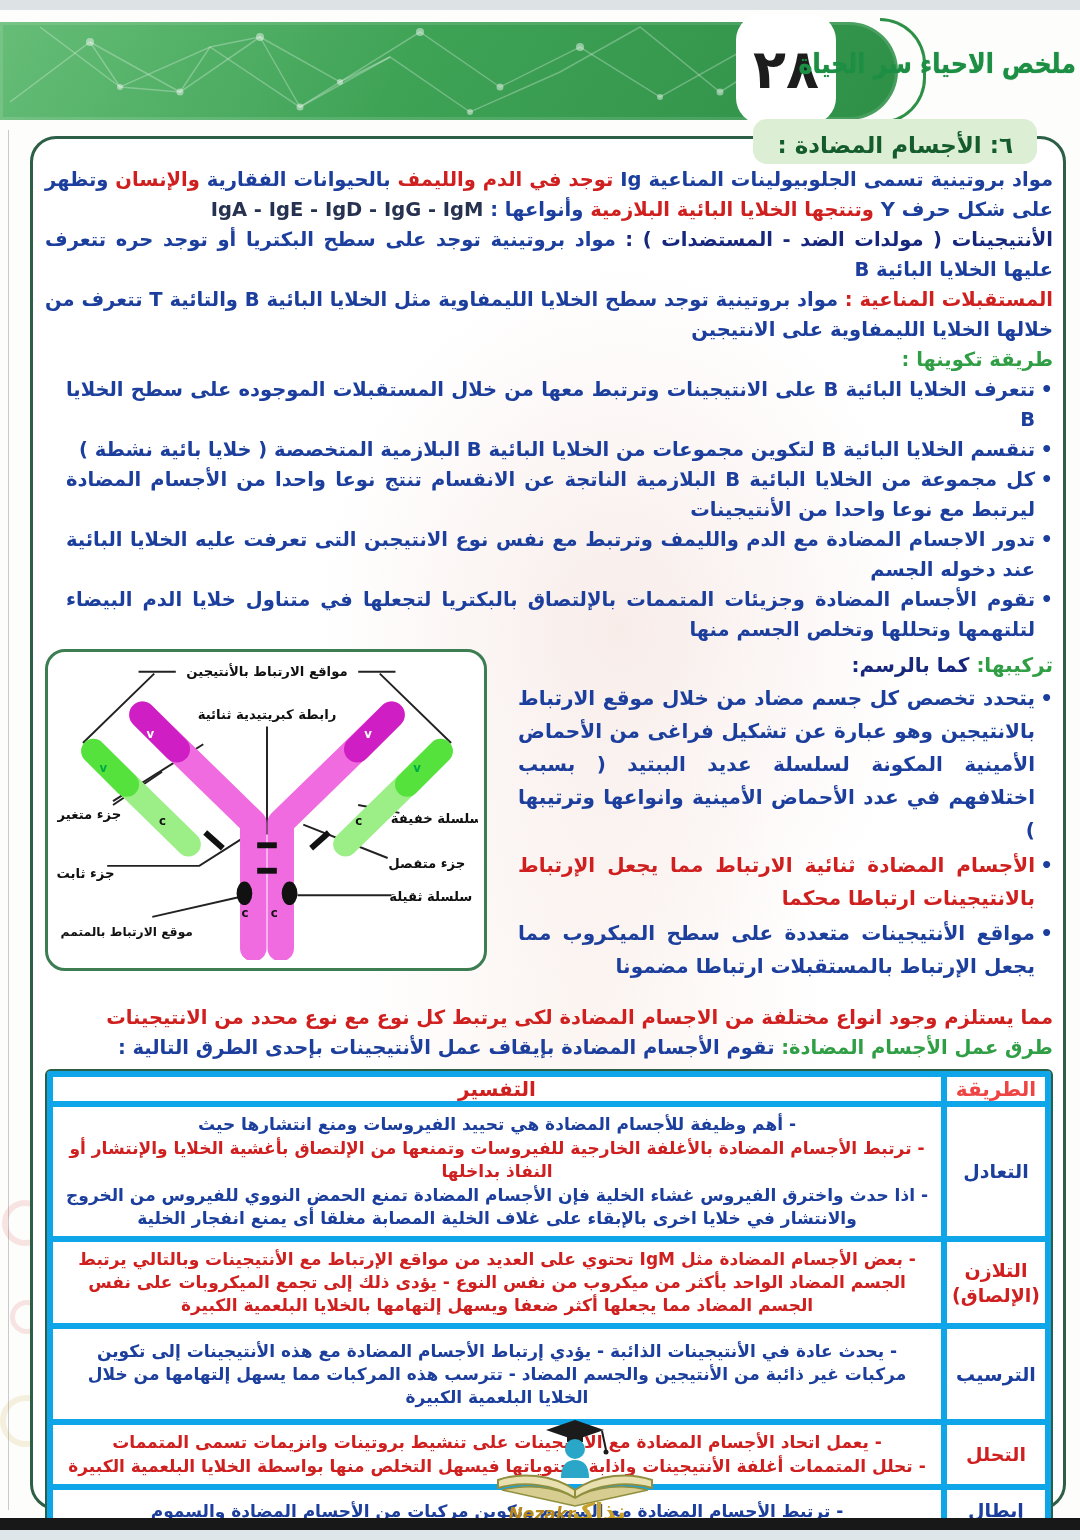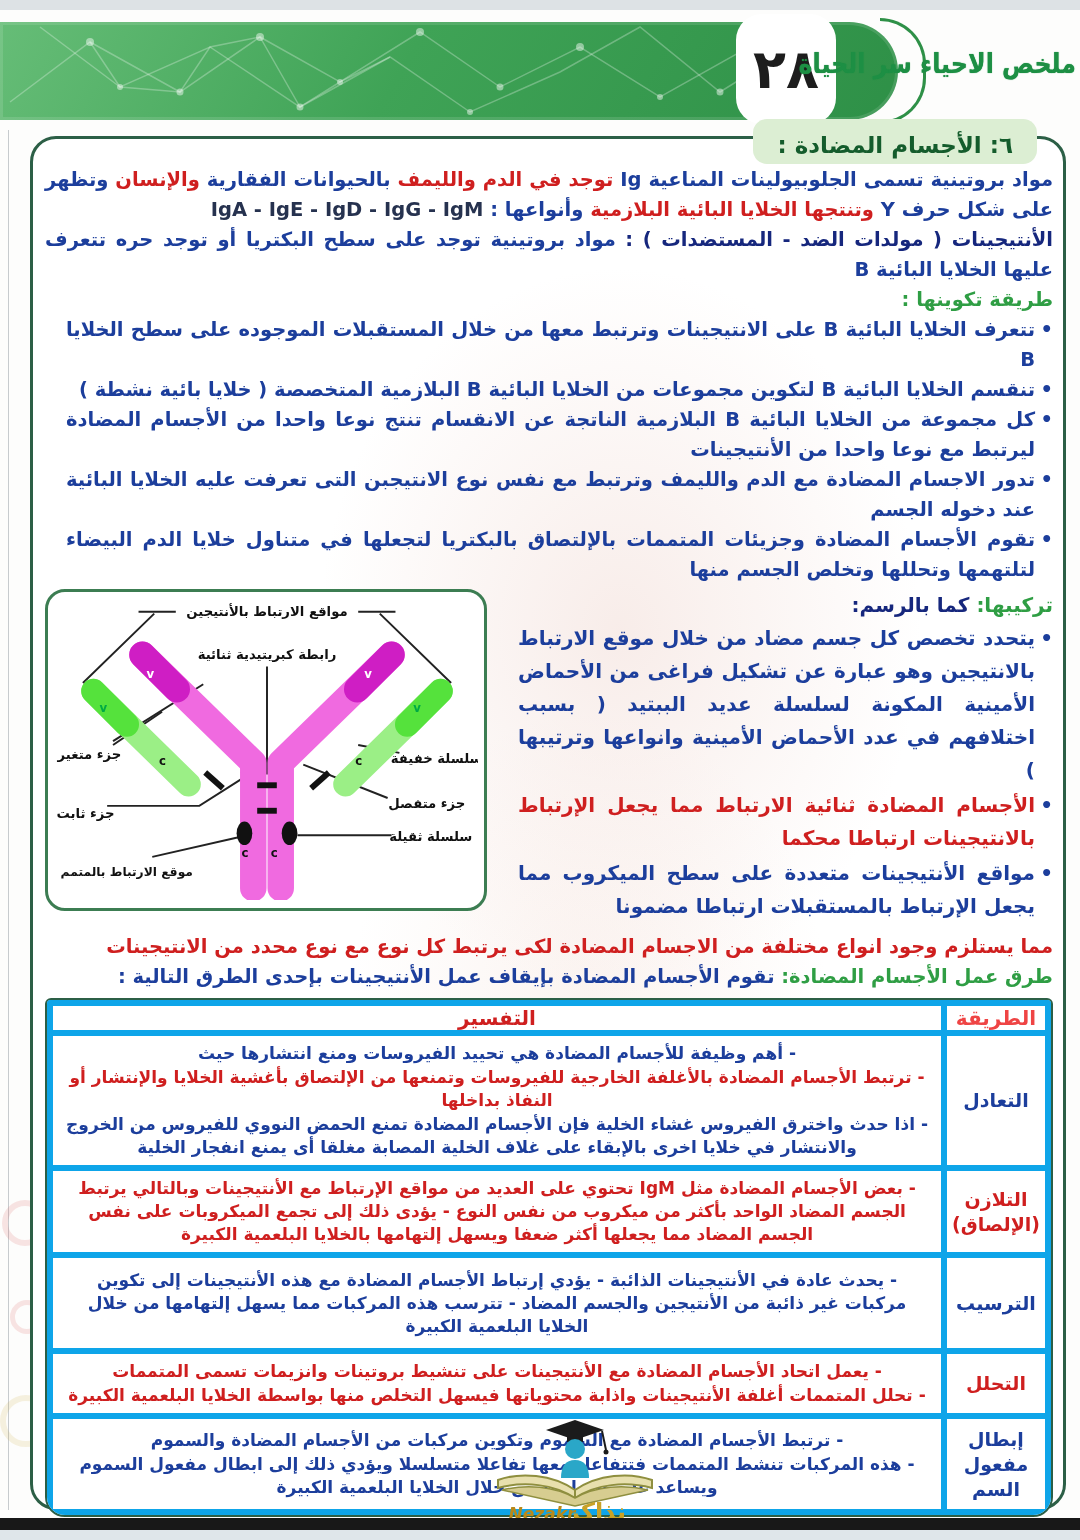--- a/index.html
+++ b/index.html
@@ -54,21 +54,21 @@
   .navy { color:#16277d; } .green { color:#2f9e44; } .dark { color:#26324f; }
   .bullets div { padding-right:18px; position:relative;margin-left:21px; }
   .bullets div::before { content:"•"; position:absolute; right:0; top:0; color:#1c3e9c; }
   .figure-row { display:flex; gap:10px; align-items:flex-start; margin-top:4px; }
   .side { flex:1; font-size:20px; line-height:33px; font-weight:bold; text-align:justify; }
   .side .bullets div { margin-bottom:2px; }
   .figure {
     width:442px; flex:none; border:3px solid #3c7d52; border-radius:20px;
     background:#fff; padding:4px 6px;
   }
-  .conclusion { margin-top:6px; font-size:19.5px; line-height:31px; font-weight:bold; }
+  .conclusion { margin-top:17px; font-size:19.5px; line-height:31px; font-weight:bold; }
   
   .table-wrap { margin-top:6px; border:2px solid #2c5f46; border-radius:6px 6px 20px 20px; overflow:hidden; background:#fff; }
   table { width:100%; border-collapse:collapse; }
   th, td { border:6px solid #0ea5e9; font-weight:bold; vertical-align:middle; }
   th { height:30px; font-size:20px; }
   td.method { width:104px; text-align:center; font-size:19px; line-height:25px; padding:2px; }
   td.expl { font-size:17px; line-height:23px; text-align:center; padding:5px 12px; }
   td.expl div { margin:1px 0; }
   .h-expl { color:#cf1f1f; } .h-method { color:#ef4444; }
   
@@ -116,20 +116,21 @@
   <div class="dna-dot" style="left:10px;top:1300px;width:34px;height:34px;border:5px solid #d24a4a;"></div>
   <div class="dna-dot" style="left:0;top:1395px;width:52px;height:52px;border:6px solid #c9a227;"></div>
 
   <div class="content-box">
     <div class="badge">٦: الأجسام المضادة :</div>
 
     <p class="t"><span class="blue">مواد بروتينية تسمى الجلوبيولينات المناعية Ig </span><span class="red">توجد في الدم والليمف </span><span class="blue">بالحيوانات الفقارية </span><span class="red">والإنسان </span><span class="blue">وتظهر على شكل حرف Y </span><span class="red">وتنتجها الخلايا البائية البلازمية </span><span class="blue">وأنواعها : </span><span class="dark">IgA - IgE - IgD - IgG - IgM</span></p>
 
     <p class="t"><span class="navy">الأنتيجينات ( مولدات الضد - المستضدات ) : </span><span class="blue">مواد بروتينية توجد على سطح البكتريا أو توجد حره تتعرف عليها الخلايا البائية B</span></p>
 
+    <p class="t"><span class="red">المستقبلات المناعية : </span><span class="blue">مواد بروتينية توجد سطح الخلايا الليمفاوية مثل الخلايا البائية B والتائية T تتعرف من خلالها الخلايا الليمفاوية على الانتيجين</span></p>
 
     <p class="t green">طريقة تكوينها :</p>
 
     <div class="t bullets">
       <div>تتعرف الخلايا البائية B على الانتيجينات وترتبط معها من خلال المستقبلات الموجوده على سطح الخلايا B</div>
       <div>تنقسم الخلايا البائية B لتكوين مجموعات من الخلايا البائية B البلازمية المتخصصة ( خلايا بائية نشطة )</div>
       <div>كل مجموعة من الخلايا البائية B البلازمية الناتجة عن الانقسام تنتج نوعا واحدا من الأجسام المضادة ليرتبط مع نوعا واحدا من الأنتيجينات</div>
       <div>تدور الاجسام المضادة مع الدم والليمف وترتبط مع نفس نوع الانتيجبن التى تعرفت عليه الخلايا البائية عند دخوله الجسم</div>
       <div>تقوم الأجسام المضادة وجزيئات المتممات بالإلتصاق بالبكتريا لتجعلها في متناول خلايا الدم البيضاء لتلتهمها وتحللها وتخلص الجسم منها</div>
     </div>

